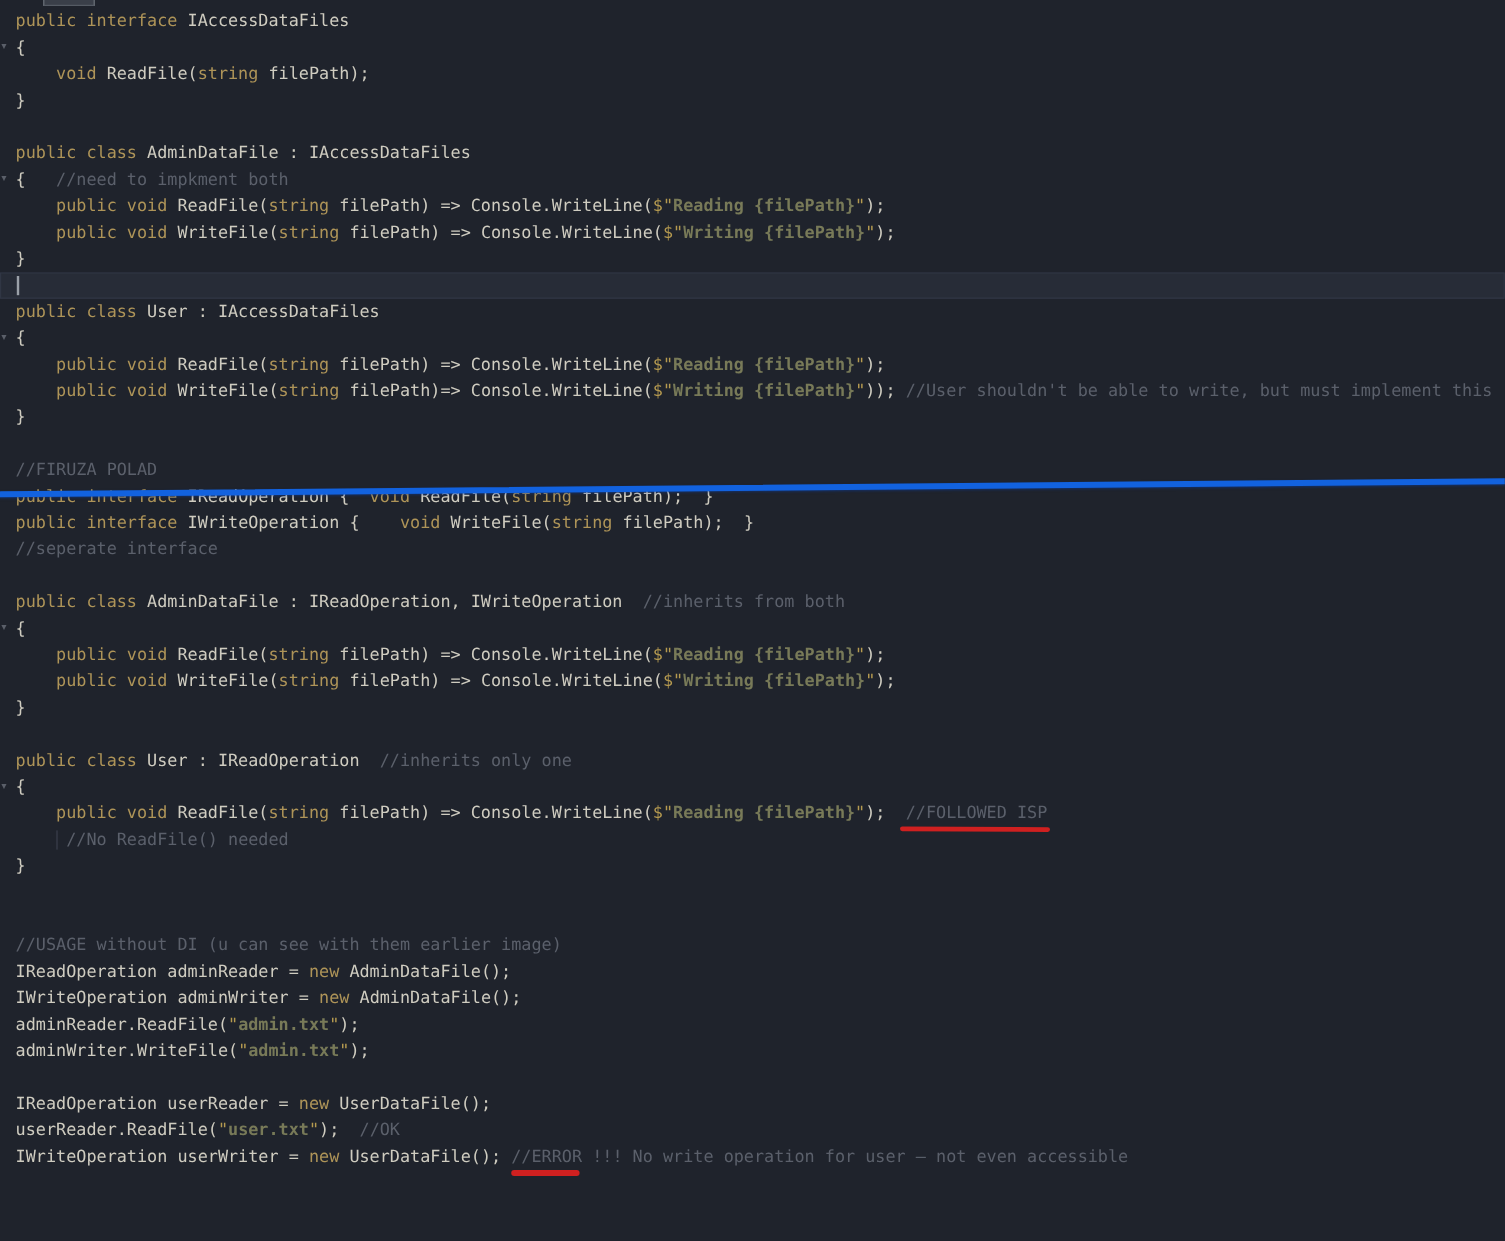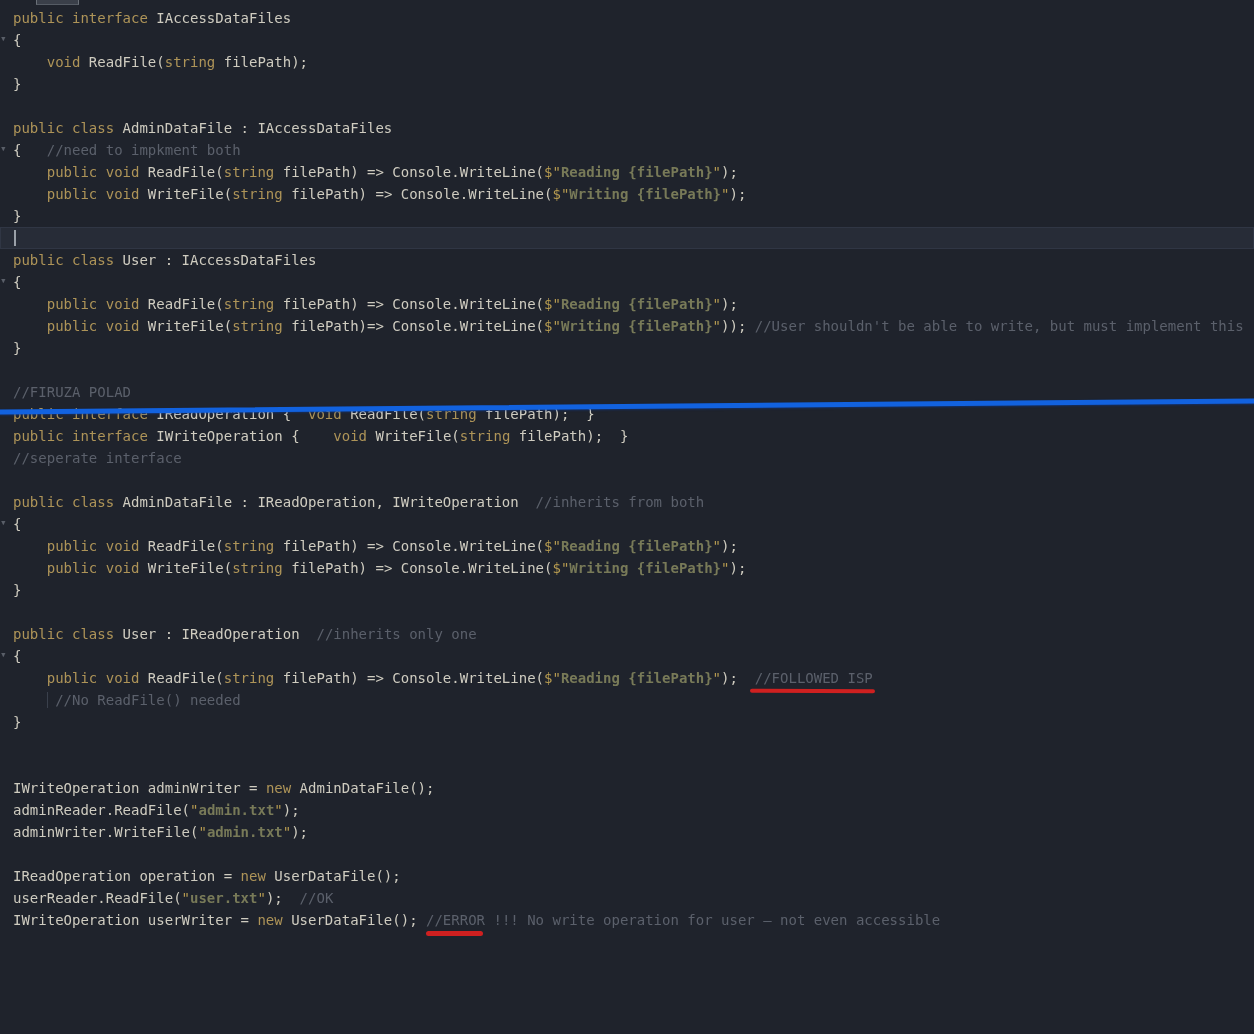--- a/index.html
+++ b/index.html
@@ -86,22 +86,24 @@
       <div class="line"><span class="t-k">    public void </span><span class="t-i">WriteFile(</span><span class="t-k">string</span><span class="t-i"> filePath) =&gt; Console.WriteLine(</span><span class="t-q">$"</span><span class="t-s">Writing {filePath}</span><span class="t-q">"</span><span class="t-i">);</span></div>
       <div class="line"><span class="t-i">}</span></div>
       <div class="line"></div>
       <div class="line"><span class="t-k">public class </span><span class="t-i">User : IReadOperation  </span><span class="t-c">//inherits only one</span></div>
       <div class="line"><span class="fold">▾</span><span class="t-i">{</span></div>
       <div class="line"><span class="t-k">    public void </span><span class="t-i">ReadFile(</span><span class="t-k">string</span><span class="t-i"> filePath) =&gt; Console.WriteLine(</span><span class="t-q">$"</span><span class="t-s">Reading {filePath}</span><span class="t-q">"</span><span class="t-i">);  </span><span class="t-c r2">//FOLLOWED ISP</span></div>
       <div class="line guide"><span class="t-i">     </span><span class="t-c">//No ReadFile() needed</span></div>
       <div class="line"><span class="t-i">}</span></div>
       <div class="line"></div>
       <div class="line"></div>
+      <div class="line"><span class="t-c">//USAGE without DI (u can see with them earlier image)</span></div>
+      <div class="line"><span class="t-i">IReadOperation adminReader = </span><span class="t-k">new </span><span class="t-i">AdminDataFile();</span></div>
       <div class="line"><span class="t-i">IWriteOperation adminWriter = </span><span class="t-k">new </span><span class="t-i">AdminDataFile();</span></div>
       <div class="line"><span class="t-i">adminReader.ReadFile(</span><span class="t-q">"</span><span class="t-s">admin.txt</span><span class="t-q">"</span><span class="t-i">);</span></div>
       <div class="line"><span class="t-i">adminWriter.WriteFile(</span><span class="t-q">"</span><span class="t-s">admin.txt</span><span class="t-q">"</span><span class="t-i">);</span></div>
       <div class="line"></div>
-      <div class="line"><span class="t-i">IReadOperation operation = </span><span class="t-k">new </span><span class="t-i">UserDataFile();</span></div>
+      <div class="line"><span class="t-i">IReadOperation userReader = </span><span class="t-k">new </span><span class="t-i">UserDataFile();</span></div>
       <div class="line"><span class="t-i">userReader.ReadFile(</span><span class="t-q">"</span><span class="t-s">user.txt</span><span class="t-q">"</span><span class="t-i">);  </span><span class="t-c">//OK</span></div>
       <div class="line"><span class="t-i">IWriteOperation userWriter = </span><span class="t-k">new </span><span class="t-i">UserDataFile(); </span><span class="t-c r3">//ERROR</span><span class="t-c"> !!! No write operation for user — not even accessible</span></div>
     </div>
   <div class="blue-line"></div>
 </div>
 
 </body></html>

